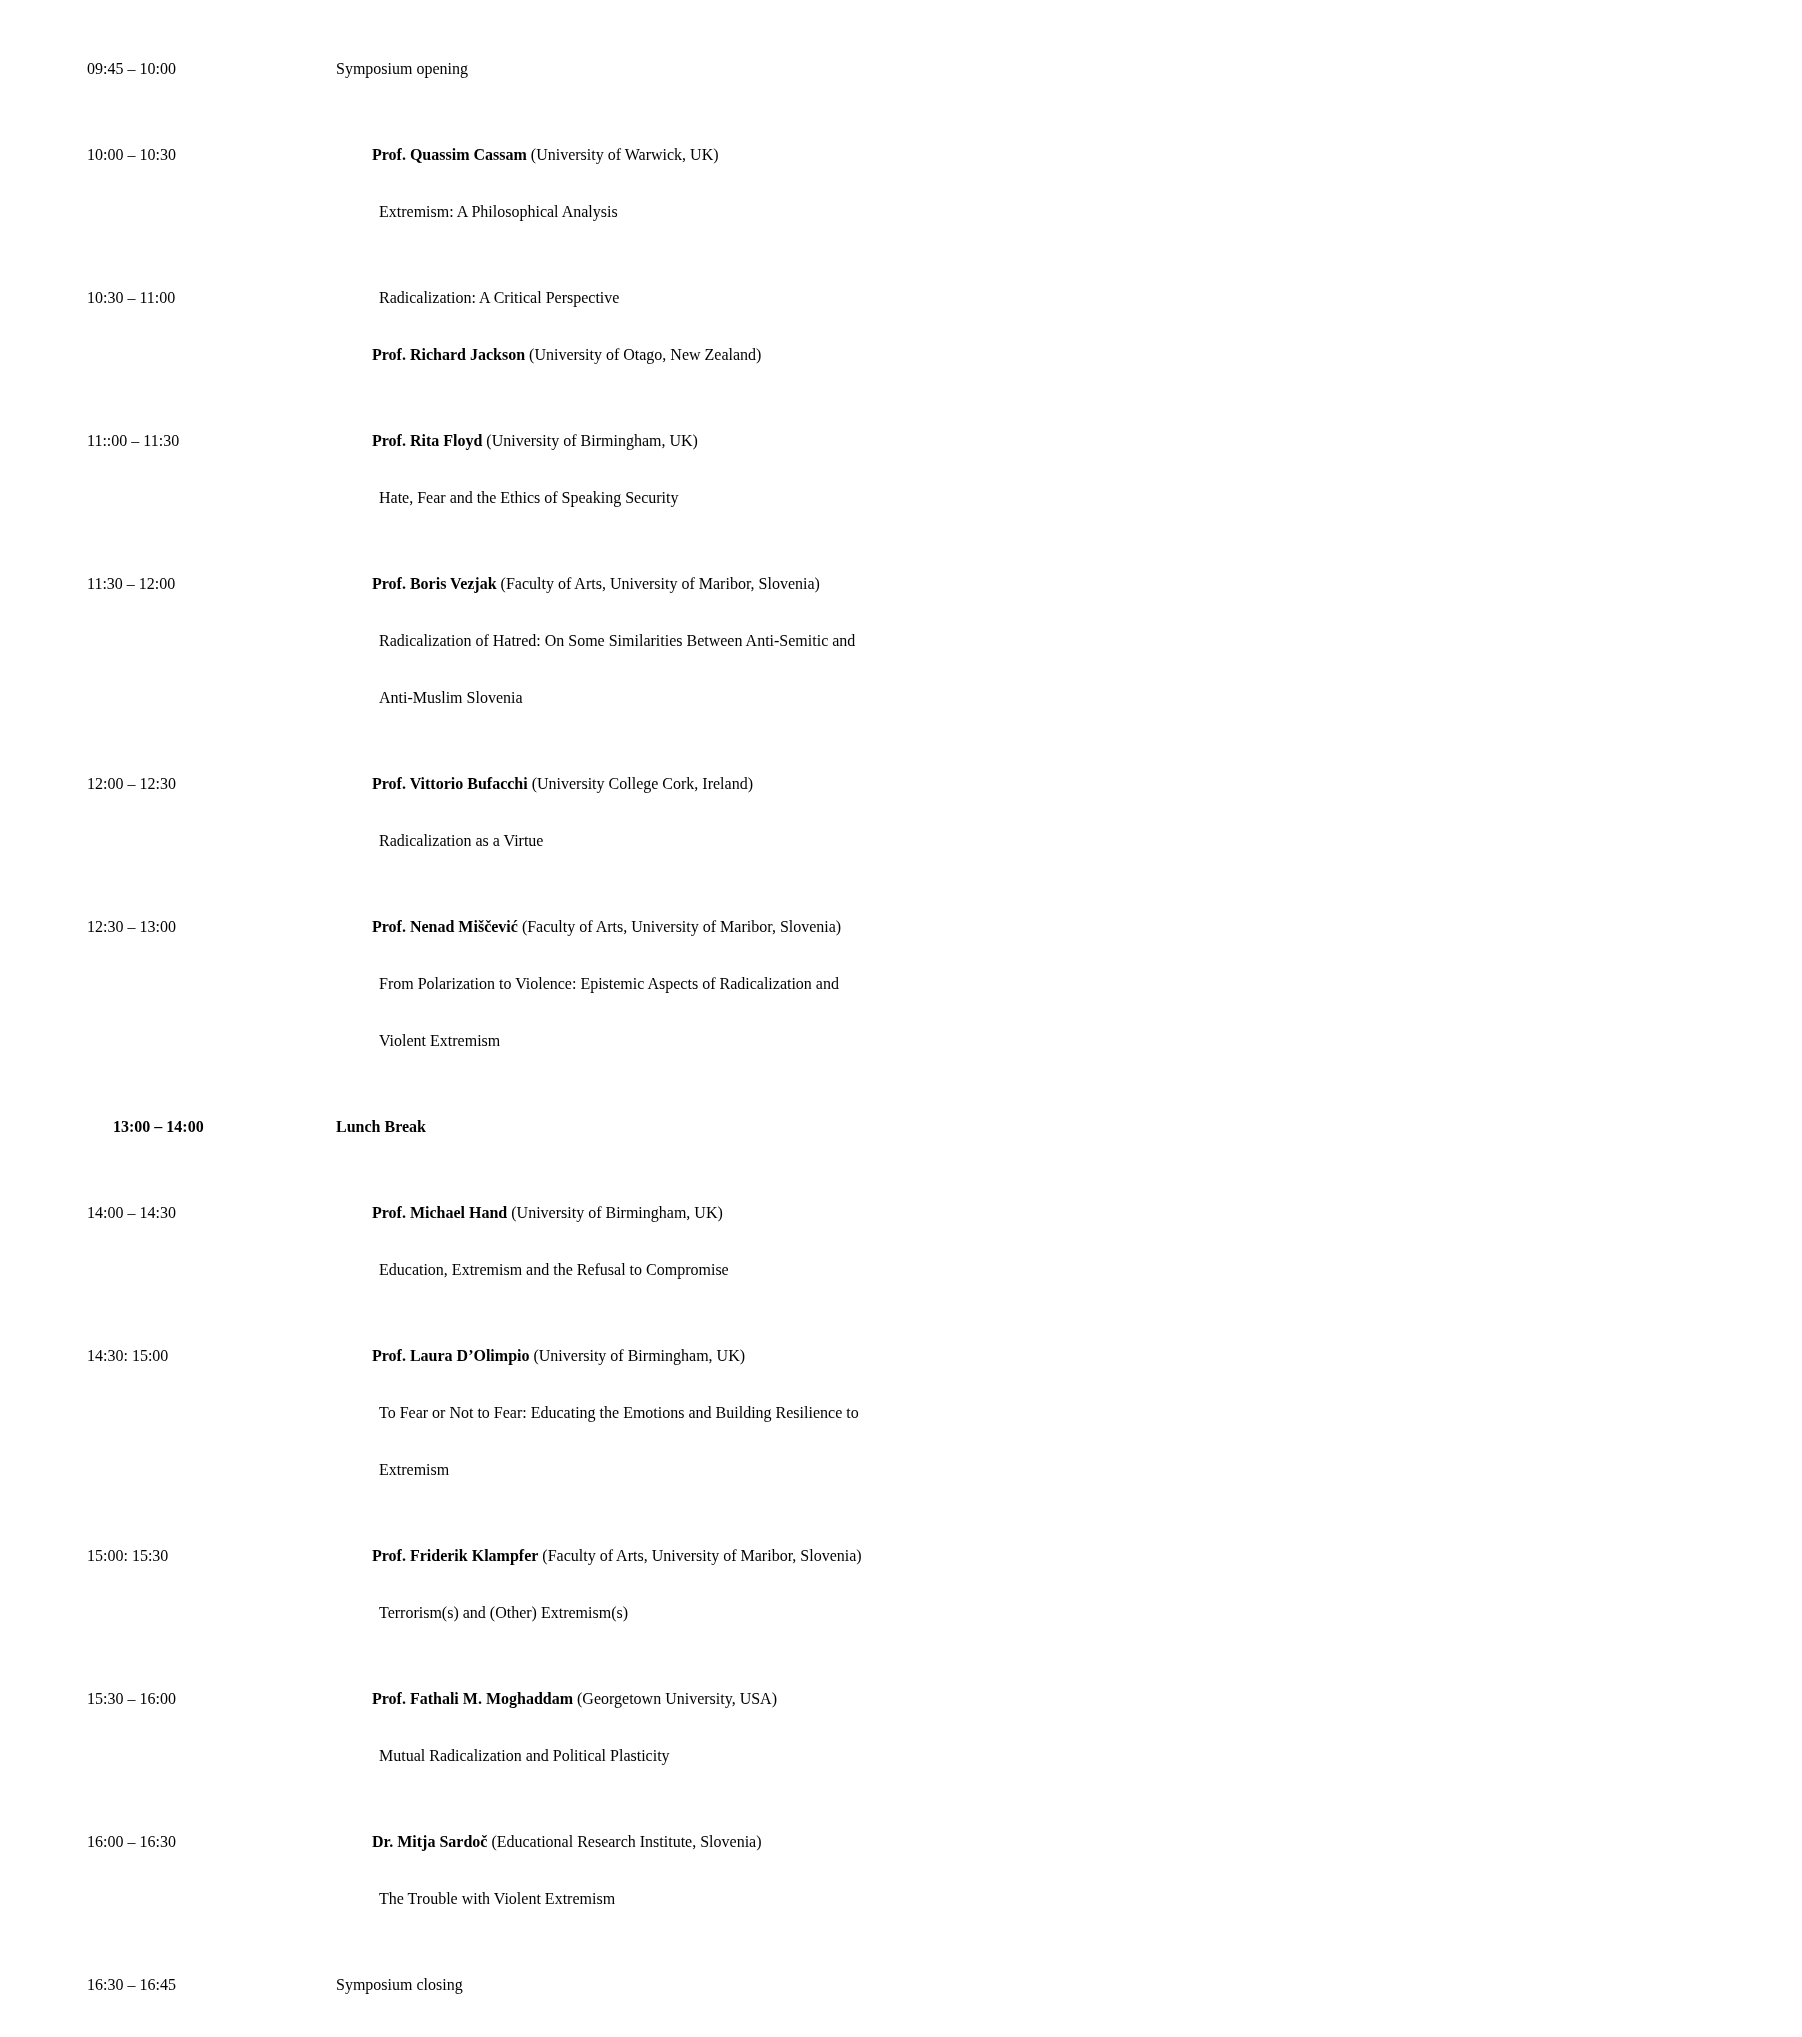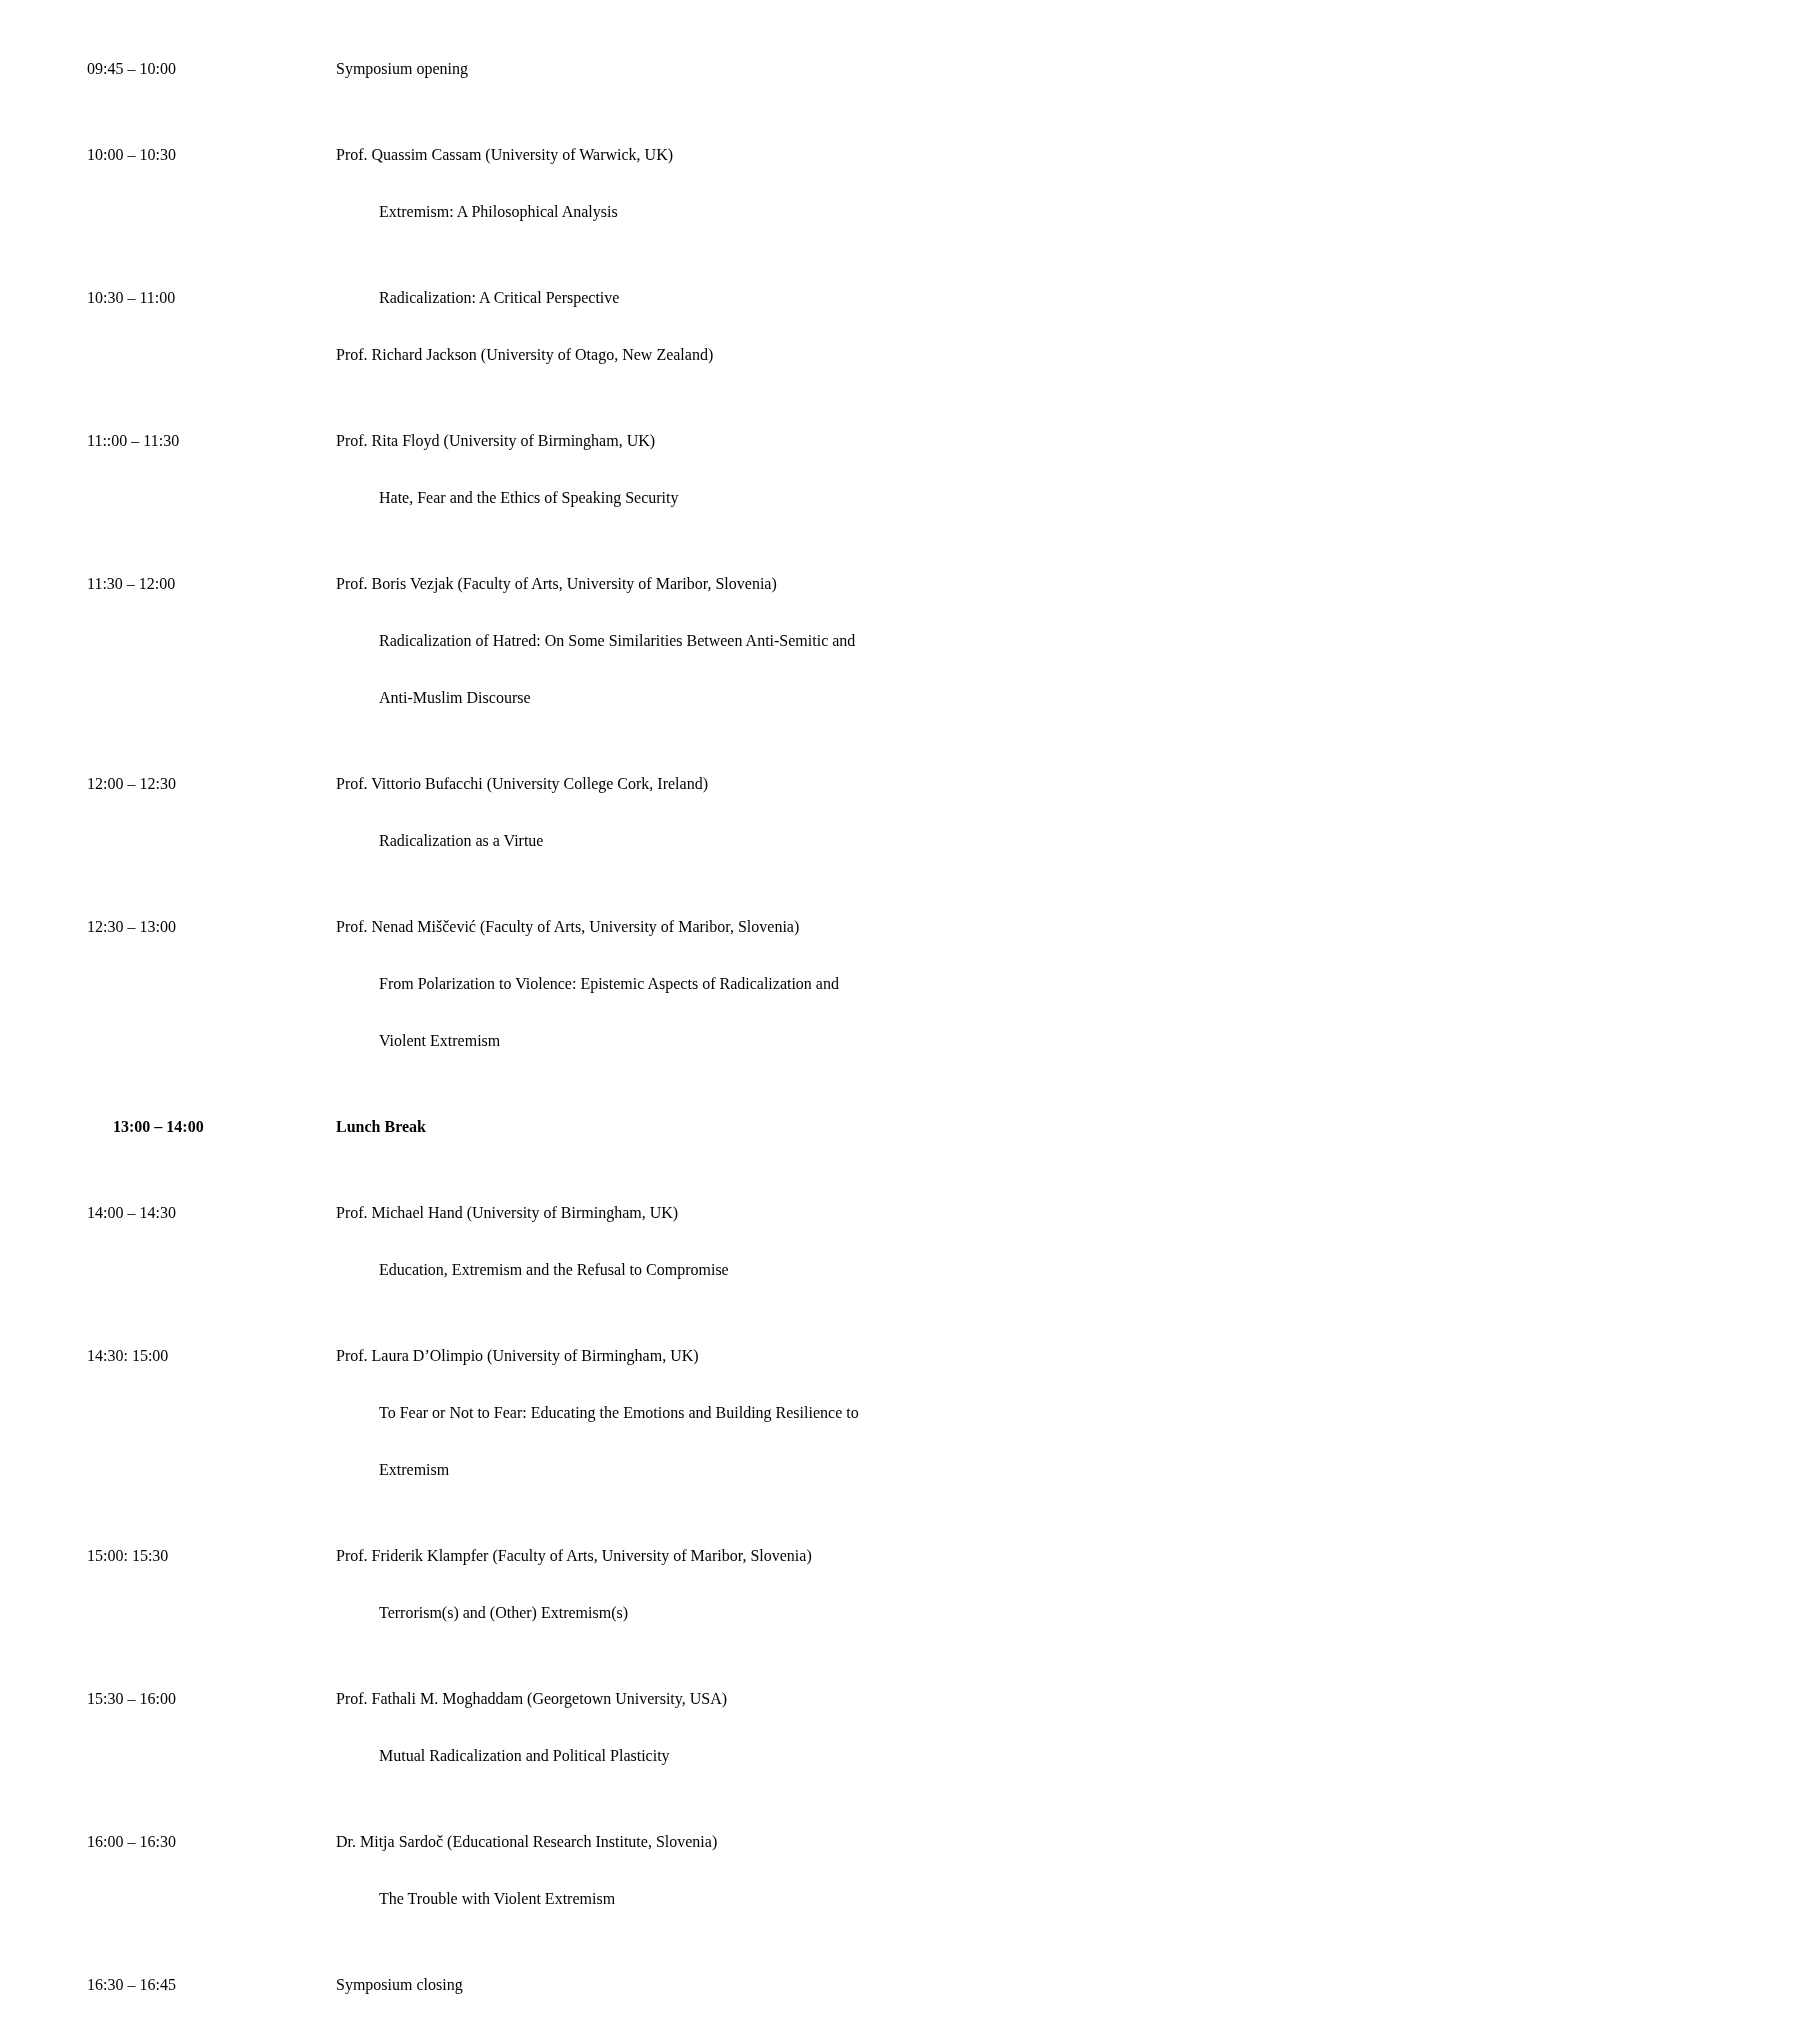--- a/index.html
+++ b/index.html
@@ -32,21 +32,22 @@
     margin-left:26px;
   }
   .content{
     min-width:0;
   }
   .line{
     line-height:57px;
     white-space:nowrap;
   }
   .speaker{
-    font-weight:normal;
+    font-weight:bold;
+    margin-left:36px;
   }
   .event.bold{
     font-weight:bold;
     text-align:center;
   }
   .title-line{
     margin-left:43px;
   }
 </style>
 </head>
@@ -78,21 +79,21 @@
       <div class="content">
         <div class="line"><span class="speaker">Prof. Rita Floyd</span><span class="affil"> (University of Birmingham, UK)</span></div>
         <div class="line title-line">Hate, Fear and the Ethics of Speaking Security</div>
       </div>
     </div>
     <div class="row">
       <div class="time">11:30 – 12:00</div>
       <div class="content">
         <div class="line"><span class="speaker">Prof. Boris Vezjak</span><span class="affil"> (Faculty of Arts, University of Maribor, Slovenia)</span></div>
         <div class="line title-line">Radicalization of Hatred: On Some Similarities Between Anti-Semitic and</div>
-        <div class="line title-line">Anti-Muslim Discourse</div>
+        <div class="line title-line">Anti-Muslim Slovenia</div>
       </div>
     </div>
     <div class="row">
       <div class="time">12:00 – 12:30</div>
       <div class="content">
         <div class="line"><span class="speaker">Prof. Vittorio Bufacchi</span><span class="affil"> (University College Cork, Ireland)</span></div>
         <div class="line title-line">Radicalization as a Virtue</div>
       </div>
     </div>
     <div class="row">

